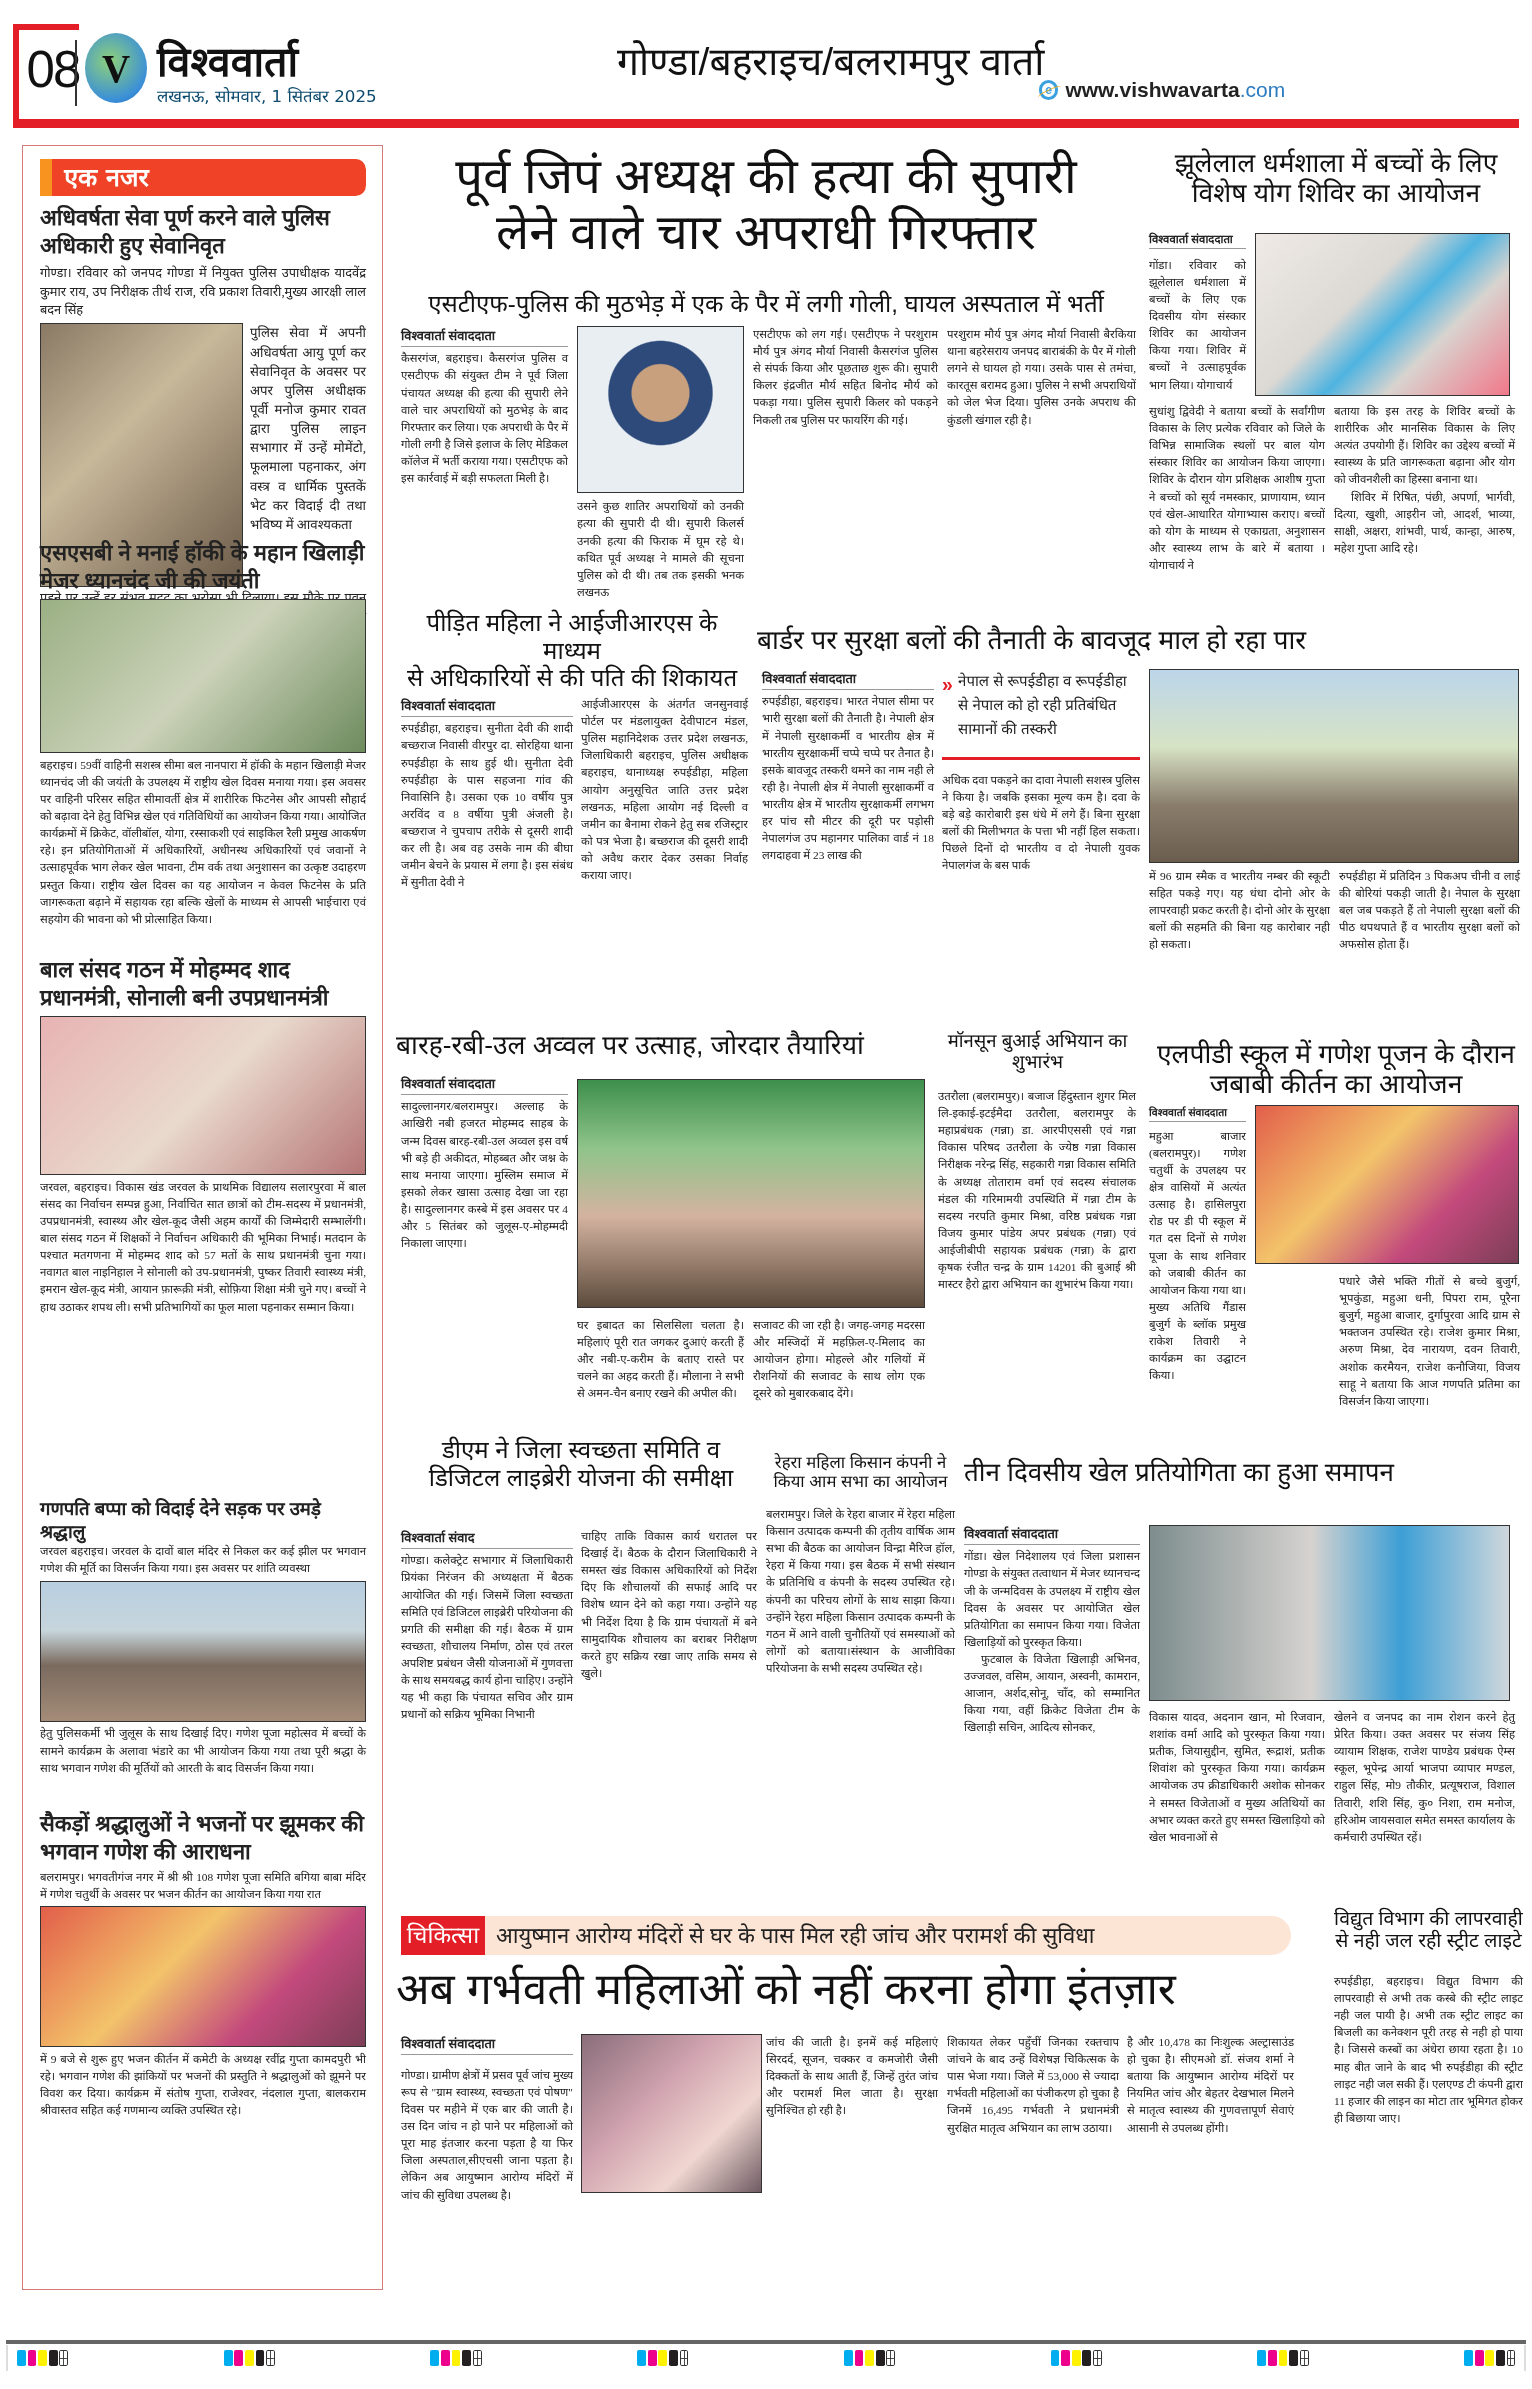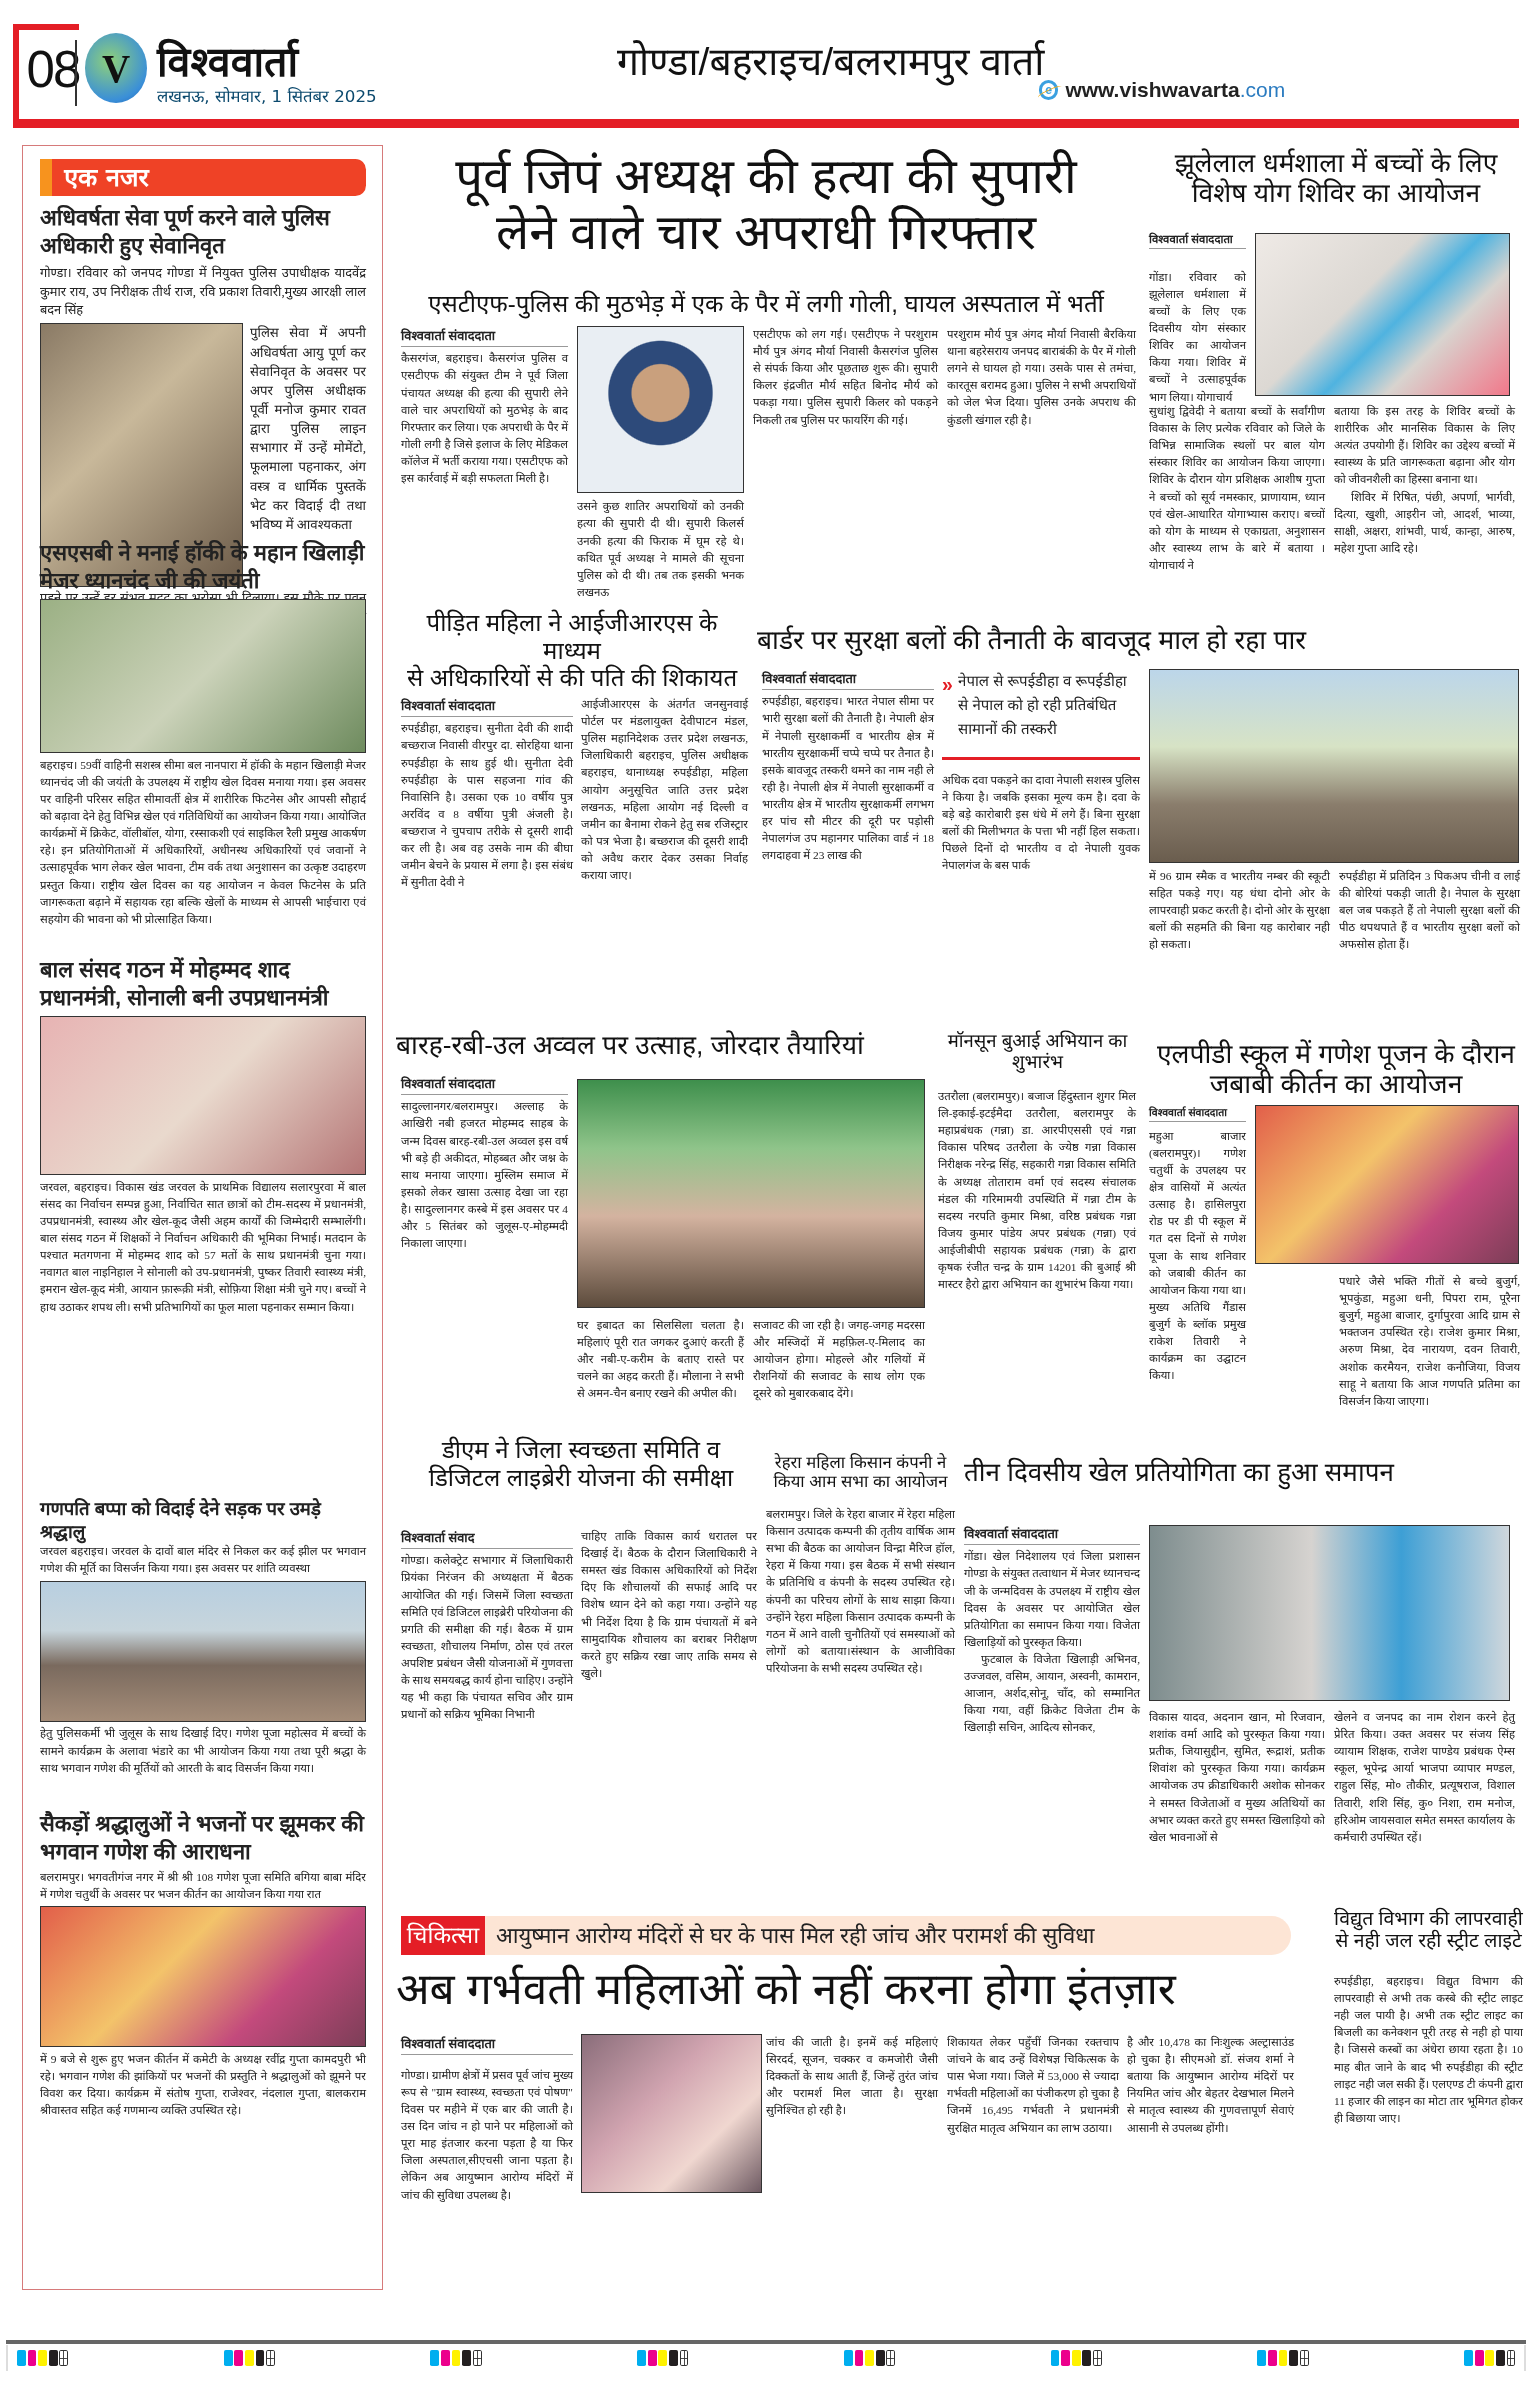--- a/index.html
+++ b/index.html
@@ -122,21 +122,21 @@
 <div class="col" style="left:577px;top:326px;width:167px">
   <div class="photo portrait" style="width:167px;height:167px"></div>
   <div class="txt-sm" style="margin-top:5.3px">उसने कुछ शातिर अपराधियों को उनकी हत्या की सुपारी दी थी। सुपारी किलर्स उनकी हत्या की फिराक में घूम रहे थे। कथित पूर्व अध्यक्ष ने मामले की सूचना पुलिस को दी थी। तब तक इसकी भनक लखनऊ</div>
 </div>
 <div class="col txt-sm" style="left:753px;top:326px;width:185px">एसटीएफ को लग गई। एसटीएफ ने परशुराम मौर्य पुत्र अंगद मौर्या निवासी कैसरगंज पुलिस से संपर्क किया और पूछताछ शुरू की। सुपारी किलर इंद्रजीत मौर्य सहित बिनोद मौर्य को पकड़ा गया। पुलिस सुपारी किलर को पकड़ने निकली तब पुलिस पर फायरिंग की गई।</div>
 <div class="col txt-sm" style="left:947px;top:326px;width:189px">परशुराम मौर्य पुत्र अंगद मौर्या निवासी बैरकिया थाना बहरेसराय जनपद बाराबंकी के पैर में गोली लगने से घायल हो गया। उसके पास से तमंचा, कारतूस बरामद हुआ। पुलिस ने सभी अपराधियों को जेल भेज दिया। पुलिस उनके अपराध की कुंडली खंगाल रही है।</div>
 
 <div class="col big-h" style="left:1149px;top:148px;width:374px;font-size:26.4px;font-weight:normal">झूलेलाल धर्मशाला में बच्चों के लिए विशेष योग शिविर का आयोजन</div>
 <div class="col" style="left:1149px;top:231px;width:97px">
   <div class="byline" style="font-size:11.4px">विश्ववार्ता संवाददाता</div>
-  <div class="txt-sm" style="margin-top:20px">गोंडा। रविवार को झूलेलाल धर्मशाला में बच्चों के लिए एक दिवसीय योग संस्कार शिविर का आयोजन किया गया। शिविर में बच्चों ने उत्साहपूर्वक भाग लिया। योगाचार्य</div>
+  <div class="txt-sm" style="margin-top:8px">गोंडा। रविवार को झूलेलाल धर्मशाला में बच्चों के लिए एक दिवसीय योग संस्कार शिविर का आयोजन किया गया। शिविर में बच्चों ने उत्साहपूर्वक भाग लिया। योगाचार्य</div>
 </div>
 <div class="col photo yoga" style="left:1255px;top:233px;width:255px;height:163px"></div>
 <div class="col txt-sm" style="left:1149px;top:403px;width:176px">सुधांशु द्विवेदी ने बताया बच्चों के सर्वांगीण विकास के लिए प्रत्येक रविवार को जिले के विभिन्न सामाजिक स्थलों पर बाल योग संस्कार शिविर का आयोजन किया जाएगा। शिविर के दौरान योग प्रशिक्षक आशीष गुप्ता ने बच्चों को सूर्य नमस्कार, प्राणायाम, ध्यान एवं खेल-आधारित योगाभ्यास कराए। बच्चों को योग के माध्यम से एकाग्रता, अनुशासन और स्वास्थ्य लाभ के बारे में बताया । योगाचार्य ने</div>
 <div class="col" style="left:1334px;top:403px;width:181px">
   <div class="txt-sm">बताया कि इस तरह के शिविर बच्चों के शारीरिक और मानसिक विकास के लिए अत्यंत उपयोगी हैं। शिविर का उद्देश्य बच्चों में स्वास्थ्य के प्रति जागरूकता बढ़ाना और योग को जीवनशैली का हिस्सा बनाना था।</div>
   <div class="txt-sm" style="text-indent:1.5em">शिविर में रिषित, पंछी, अपर्णा, भार्गवी, दित्या, खुशी, आइरीन जो, आदर्श, भाव्या, साक्षी, अक्षरा, शांभवी, पार्थ, कान्हा, आरुष, महेश गुप्ता आदि रहे।</div>
 </div>
 
 <div class="col big-h" style="left:396px;top:609px;width:352px;font-size:24px">
   <div>पीड़ित महिला ने आईजीआरएस के माध्यम</div>
@@ -199,21 +199,21 @@
 <div class="col txt-sm" style="left:766px;top:1506px;width:189px">बलरामपुर। जिले के रेहरा बाजार में रेहरा महिला किसान उत्पादक कम्पनी की तृतीय वार्षिक आम सभा की बैठक का आयोजन विन्द्रा मैरिज हॉल, रेहरा में किया गया। इस बैठक में सभी संस्थान के प्रतिनिधि व कंपनी के सदस्य उपस्थित रहे। कंपनी का परिचय लोगों के साथ साझा किया। उन्होंने रेहरा महिला किसान उत्पादक कम्पनी के गठन में आने वाली चुनौतियों एवं समस्याओं को लोगों को बताया।संस्थान के आजीविका परियोजना के सभी सदस्य उपस्थित रहे।</div>
 
 <div class="col big-h" style="left:964px;top:1458px;width:559px;font-size:26px;text-align:left">तीन दिवसीय खेल प्रतियोगिता का हुआ समापन</div>
 <div class="col" style="left:964px;top:1524px;width:176px">
   <div class="byline">विश्ववार्ता संवाददाता</div>
   <div class="txt-sm" style="margin-top:3.5px">गोंडा। खेल निदेशालय एवं जिला प्रशासन गोण्डा के संयुक्त तत्वाधान में मेजर ध्यानचन्द जी के जन्मदिवस के उपलक्ष्य में राष्ट्रीय खेल दिवस के अवसर पर आयोजित खेल प्रतियोगिता का समापन किया गया। विजेता खिलाड़ियों को पुरस्कृत किया।</div>
   <div class="txt-sm" style="text-indent:1.5em">फुटबाल के विजेता खिलाड़ी अभिनव, उज्जवल, वसिम, आयान, अस्वनी, कामरान, आजान, अर्शद,सोनू, चाँद, को सम्मानित किया गया, वहीं क्रिकेट विजेता टीम के खिलाड़ी सचिन, आदित्य सोनकर,</div>
 </div>
 <div class="col photo sport" style="left:1149px;top:1525px;width:361px;height:176px"></div>
 <div class="col txt-sm" style="left:1149px;top:1709px;width:176px">विकास यादव, अदनान खान, मो रिजवान, शशांक वर्मा आदि को पुरस्कृत किया गया। प्रतीक, जियासुद्दीन, सुमित, रूद्राशं, प्रतीक शिवांश को पुरस्कृत किया गया। कार्यक्रम आयोजक उप क्रीडाधिकारी अशोक सोनकर ने समस्त विजेताओं व मुख्य अतिथियों का अभार व्यक्त करते हुए समस्त खिलाड़ियो को खेल भावनाओं से</div>
-<div class="col txt-sm" style="left:1334px;top:1709px;width:181px">खेलने व जनपद का नाम रोशन करने हेतु प्रेरित किया। उक्त अवसर पर संजय सिंह व्यायाम शिक्षक, राजेश पाण्डेय प्रबंधक ऐम्स स्कूल, भूपेन्द्र आर्या भाजपा व्यापार मण्डल, राहुल सिंह, मो० तौकीर, प्रत्यूषराज, विशाल तिवारी, शशि सिंह, कु० निशा, राम मनोज, हरिओम जायसवाल समेत समस्त कार्यालय के कर्मचारी उपस्थित रहें।</div>
+<div class="col txt-sm" style="left:1334px;top:1709px;width:181px">खेलने व जनपद का नाम रोशन करने हेतु प्रेरित किया। उक्त अवसर पर संजय सिंह व्यायाम शिक्षक, राजेश पाण्डेय प्रबंधक ऐम्स स्कूल, भूपेन्द्र आर्या भाजपा व्यापार मण्डल, राहुल सिंह, मो9 तौकीर, प्रत्यूषराज, विशाल तिवारी, शशि सिंह, कु० निशा, राम मनोज, हरिओम जायसवाल समेत समस्त कार्यालय के कर्मचारी उपस्थित रहें।</div>
 
 <div class="abs chik-banner">
   <div class="chik-label">चिकित्सा</div>
   <div class="chik-text">आयुष्मान आरोग्य मंदिरों से घर के पास मिल रही जांच और परामर्श की सुविधा</div>
 </div>
 <div class="col big-h" style="left:396px;top:1964px;width:898px;font-size:44px;text-align:left">अब गर्भवती महिलाओं को नहीं करना होगा इंतज़ार</div>
 <div class="col" style="left:401px;top:2034px;width:172px">
   <div class="byline">विश्ववार्ता संवाददाता</div>
   <div class="txt-sm" style="margin-top:12px">गोण्डा। ग्रामीण क्षेत्रों में प्रसव पूर्व जांच मुख्य रूप से "ग्राम स्वास्थ्य, स्वच्छता एवं पोषण" दिवस पर महीने में एक बार की जाती है। उस दिन जांच न हो पाने पर महिलाओं को पूरा माह इंतजार करना पड़ता है या फिर जिला अस्पताल,सीएचसी जाना पड़ता है। लेकिन अब आयुष्मान आरोग्य मंदिरों में जांच की सुविधा उपलब्ध है।</div>
 </div>

